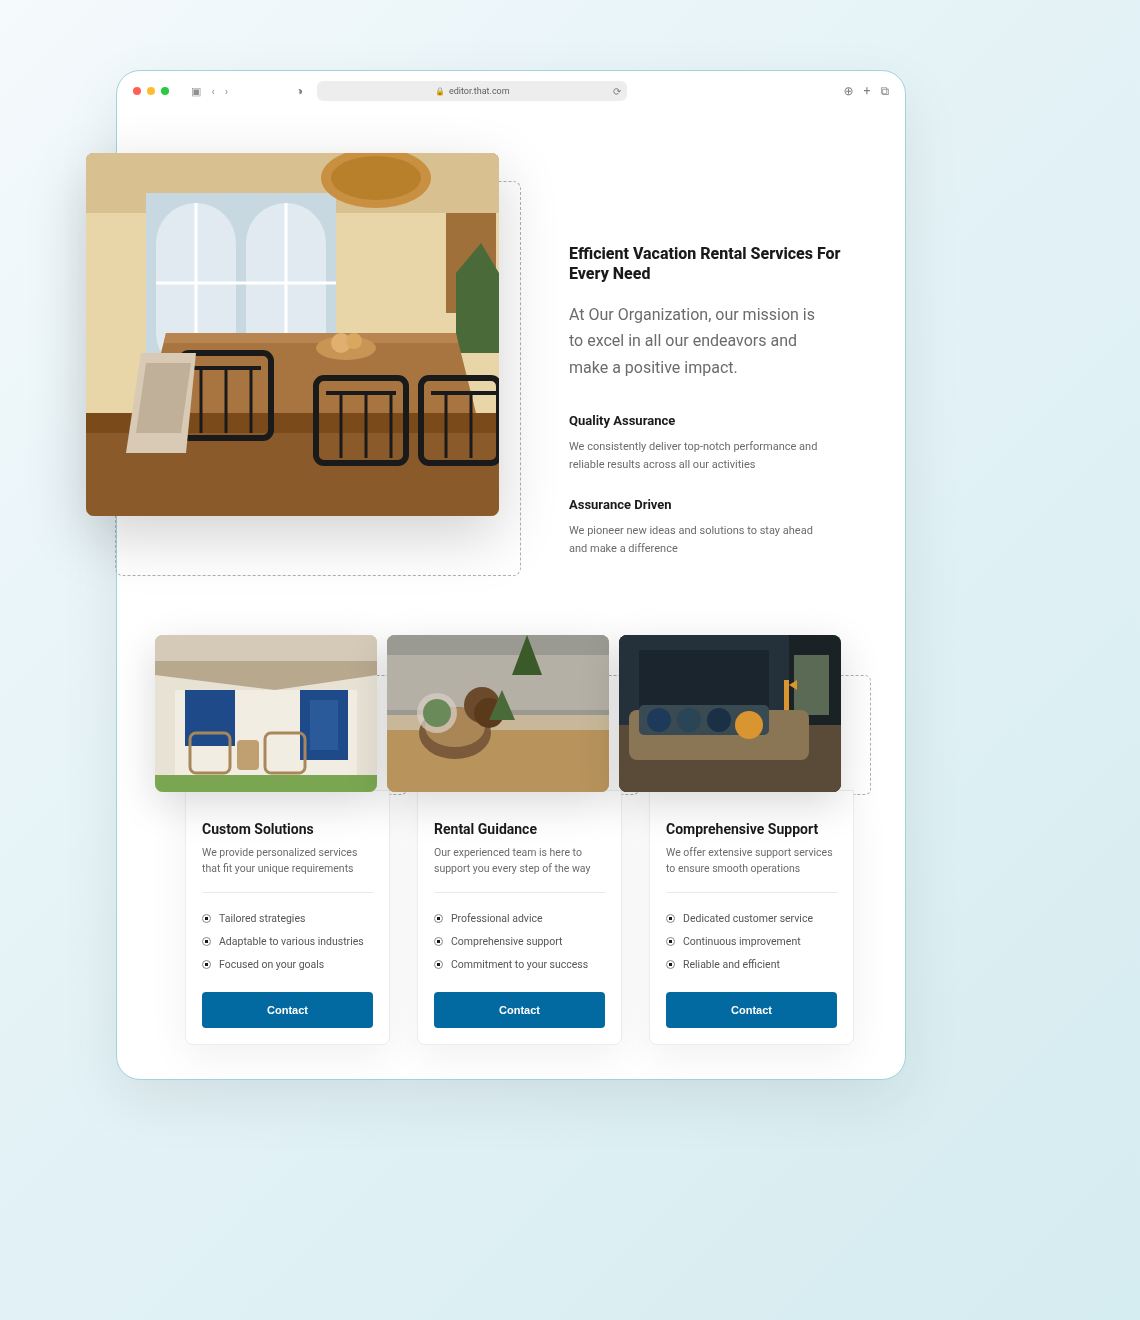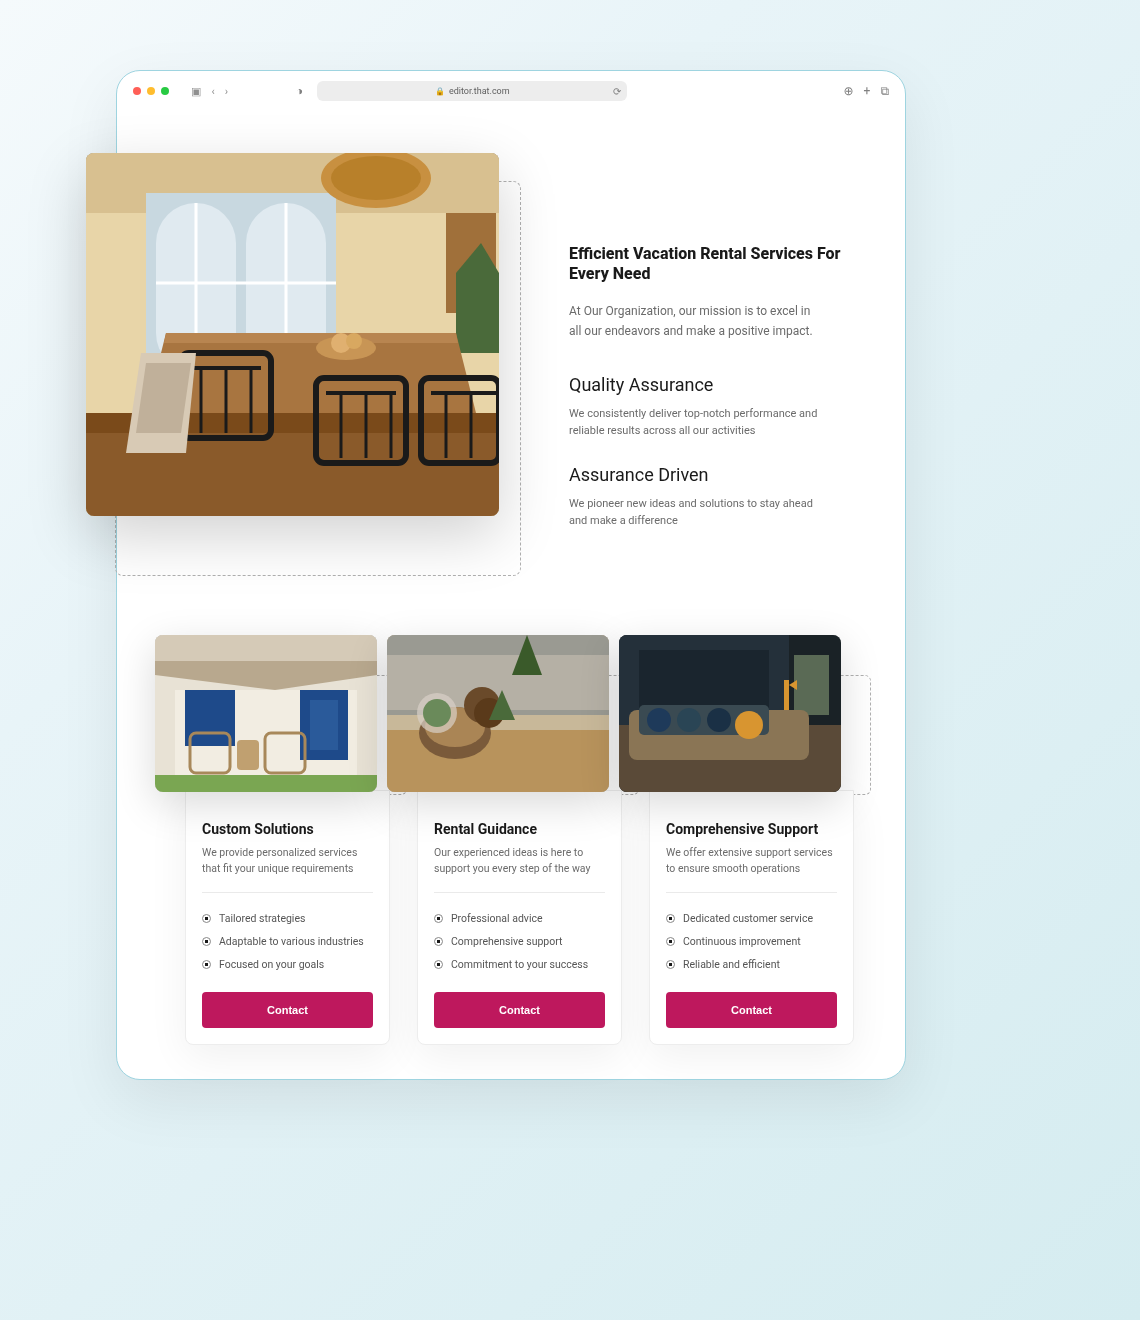--- a/index.html
+++ b/index.html
@@ -88,29 +88,29 @@
   width: 280px;
 }
 .hero-title {
   font-size: 16px;
   font-weight: 800;
   color: #1a1a1a;
   line-height: 1.25;
   margin-bottom: 18px;
 }
 .hero-desc {
-  font-size: 12px;
+  font-size: 16px;
   color: #6b6b6b;
   line-height: 1.65;
   margin-bottom: 32px;
   max-width: 250px;
 }
 .feature-title {
-  font-size: 18px;
-  font-weight: 400;
+  font-size: 13px;
+  font-weight: 700;
   color: #1a1a1a;
   margin-bottom: 10px;
 }
 .feature-desc {
   font-size: 11px;
   color: #6b6b6b;
   line-height: 1.6;
   margin-bottom: 24px;
   max-width: 260px;
 }
@@ -189,21 +189,21 @@
   content: '';
   width: 7px;
   height: 7px;
   border: 1px solid #888;
   border-radius: 50%;
   background: radial-gradient(circle, #1a1a1a 35%, transparent 38%);
   flex-shrink: 0;
 }
 .card-btn {
   width: 100%;
-  background: #be185d;
+  background: #0369a1;
   color: #fff;
   border: none;
   border-radius: 4px;
   padding: 12px 0;
   font-size: 11px;
   font-weight: 700;
   cursor: pointer;
 }
 .card3-img {
   width: 222px;
@@ -293,21 +293,21 @@
             <circle cx="50" cy="78" r="20" fill="#d8d0c8" opacity="0.7"></circle>
             <circle cx="50" cy="78" r="14" fill="#6a8a5a"></circle>
             <circle cx="95" cy="70" r="18" fill="#6a4a2a"></circle>
             <circle cx="102" cy="78" r="15" fill="#5a3a1a"></circle>
             <polygon points="115,55 128,85 102,85" fill="#4a6a3a"></polygon>
             <polygon points="140,0 155,40 125,40" fill="#3a5a2a"></polygon>
           </svg>
         </div>
         <div class="card-body">
           <div class="card-title">Rental Guidance</div>
-          <div class="card-desc">Our experienced ideas is here to support you every step of the way</div>
+          <div class="card-desc">Our experienced team is here to support you every step of the way</div>
           <hr class="card-hr">
           <ul class="card-list">
             <li>Professional advice</li>
             <li>Comprehensive support</li>
             <li>Commitment to your success</li>
           </ul>
           <button class="card-btn">Contact</button>
         </div>
       </div>
 

